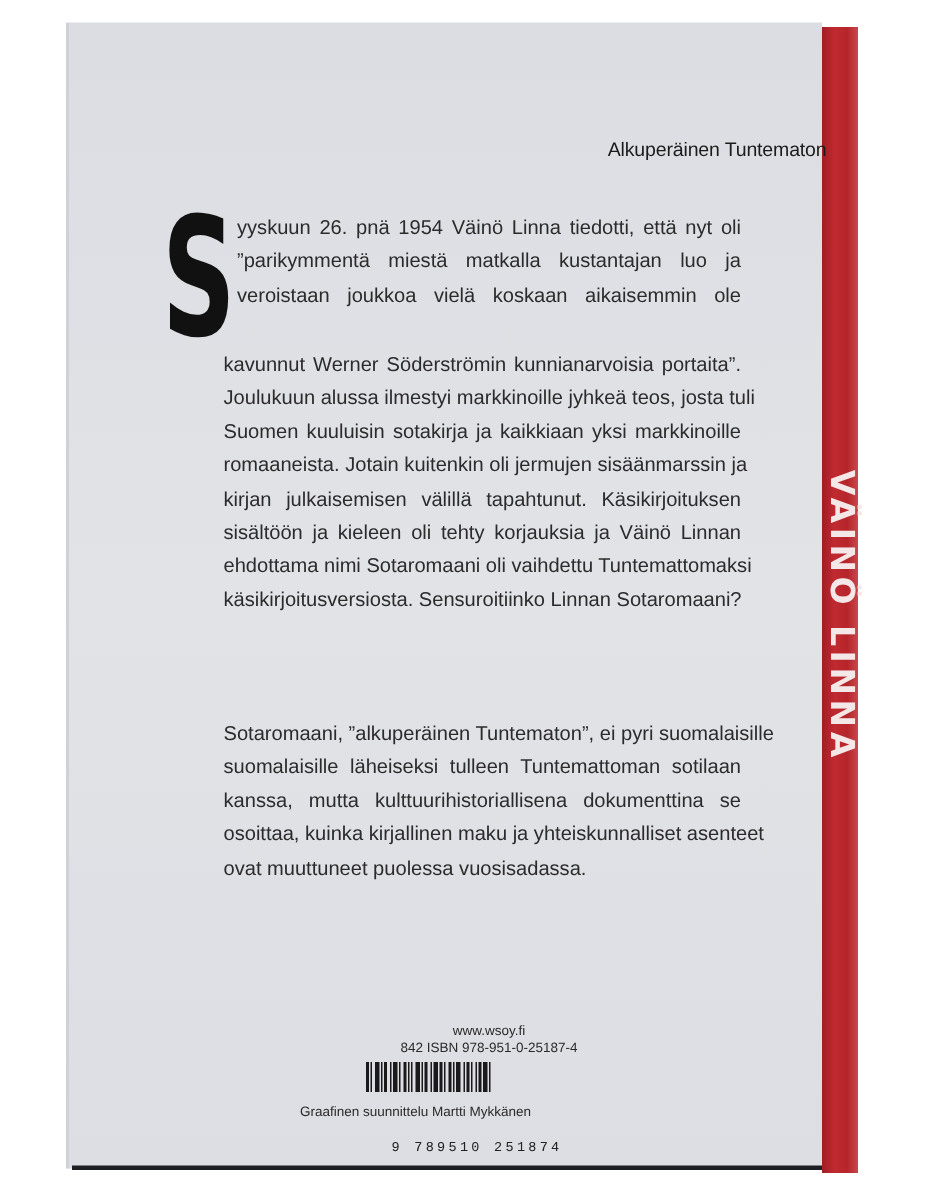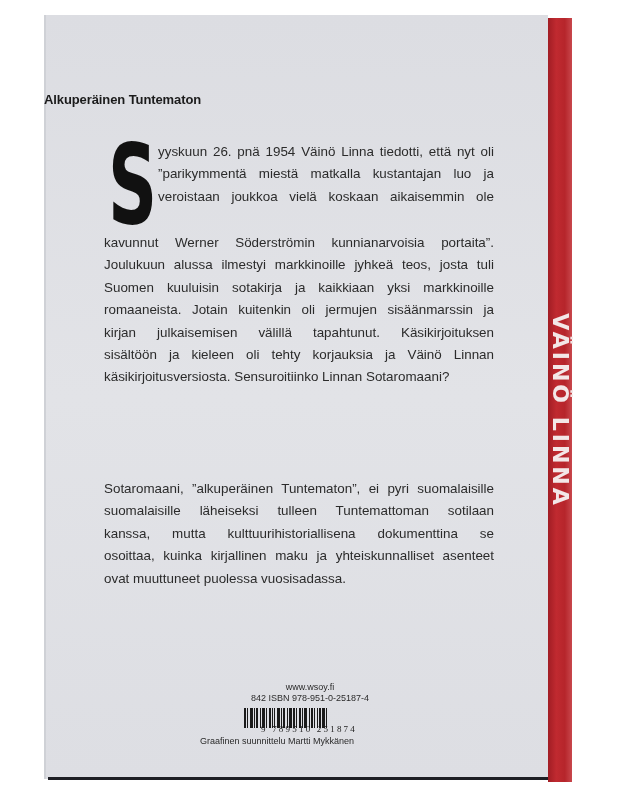--- a/index.html
+++ b/index.html
@@ -22,50 +22,50 @@
   .spine-text {
     position: absolute; left: 548px; top: 100px; width: 24px; height: 620px;
     display: flex; align-items: center; justify-content: center;
   }
   .spine-text span {
     display: block; transform: rotate(90deg); white-space: nowrap;
     color: #f3e7e7; font-weight: bold; font-size: 22px; letter-spacing: 3px;
     font-family: "DejaVu Sans", sans-serif;
   }
   .heading {
-    position: absolute; left: 44px; top: 92px; width: 507px; text-align: left;
-    font-family: "Liberation Sans", sans-serif; font-weight: bold; font-size: 13px; color: #1b1b1b;
+    position: absolute; left: 44px; top: 92px; width: 507px; text-align: right;
+    font-family: "Liberation Sans", sans-serif; font-weight: normal; font-size: 13px; color: #1b1b1b;
     letter-spacing: -0.1px;
   }
   .body-text {
     position: absolute; left: 104px; width: 390px;
     font-size: 13.4px; line-height: 22.4px; color: #2b2b2b; text-align: justify;
   }
   .p1 { top: 141px; }
   .p2 { top: 478px; }
   .dropcap {
     float: left; font-family: "DejaVu Sans", sans-serif; font-weight: bold;
     font-size: 110px; line-height: 82px; height: 88px; width: 42px;
     color: #111; margin: 3px 8px 0 4px; transform: scaleX(0.62); transform-origin: left top;
     letter-spacing: -4px;
   }
-  .line { display: block; white-space: nowrap; text-align: justify; text-align-last: justify; }
+  .line { display: block; white-space: nowrap; text-align: justify; text-align-last: justify; margin-left: 45px; }
   .line.last { text-align-last: left; }
   .imprint {
-    position: absolute; left: 200px; top: 682px; width: 220px; text-align: center;
+    position: absolute; left: 216px; top: 682px; width: 220px; text-align: center;
     font-size: 9px; color: #2a2a2a; line-height: 11px;
   }
   .barcode {
     position: absolute; left: 244px; top: 706px; width: 106px; height: 22px;
     display: flex; align-items: flex-end; gap: 0;
   }
   .barcode i { display: block; background: #1a1a1a; height: 20px; }
   .barcode-digits {
-    position: absolute; left: 236px; top: 724px; width: 120px; font-size: 9px;
-    font-family: Liberation Serif, serif; letter-spacing: 2.2px; color: #222; padding-left: 25px;
+    position: absolute; left: 236px; top: 760px; width: 120px; font-size: 9px;
+    font-family: Liberation Mono, monospace; letter-spacing: 2.2px; color: #222; padding-left: 25px;
   }
   .credit {
     position: absolute; left: 200px; top: 736px; width: 220px; 
     font-size: 9px; color: #2a2a2a;
   }
 </style>
 </head>
 <body>
 
 <div class="cover"></div>
@@ -81,20 +81,21 @@
   <span class="dropcap">S</span>
   <span class="line">yyskuun 26. pnä 1954 Väinö Linna tiedotti, että nyt oli</span>
   <span class="line">”parikymmentä miestä matkalla kustantajan luo ja</span>
   <span class="line">veroistaan joukkoa vielä koskaan aikaisemmin ole</span>
   <span class="line" style="clear:both">kavunnut Werner Söderströmin kunnianarvoisia portaita”.</span>
   <span class="line">Joulukuun alussa ilmestyi markkinoille jyhkeä teos, josta tuli</span>
   <span class="line">Suomen kuuluisin sotakirja ja kaikkiaan yksi markkinoille</span>
   <span class="line">romaaneista. Jotain kuitenkin oli jermujen sisäänmarssin ja</span>
   <span class="line">kirjan julkaisemisen välillä tapahtunut. Käsikirjoituksen</span>
   <span class="line">sisältöön ja kieleen oli tehty korjauksia ja Väinö Linnan</span>
+  <span class="line">ehdottama nimi Sotaromaani oli vaihdettu Tuntemattomaksi</span>
   <span class="line last">käsikirjoitusversiosta. Sensuroitiinko Linnan Sotaromaani?</span>
 </div>
 
 <div class="body-text p2">
   <span class="line">Sotaromaani, ”alkuperäinen Tuntematon”, ei pyri suomalaisille</span>
   <span class="line">suomalaisille läheiseksi tulleen Tuntemattoman sotilaan</span>
   <span class="line">kanssa, mutta kulttuurihistoriallisena dokumenttina se</span>
   <span class="line">osoittaa, kuinka kirjallinen maku ja yhteiskunnalliset asenteet</span>
   <span class="line last">ovat muuttuneet puolessa vuosisadassa.</span>
 </div>

